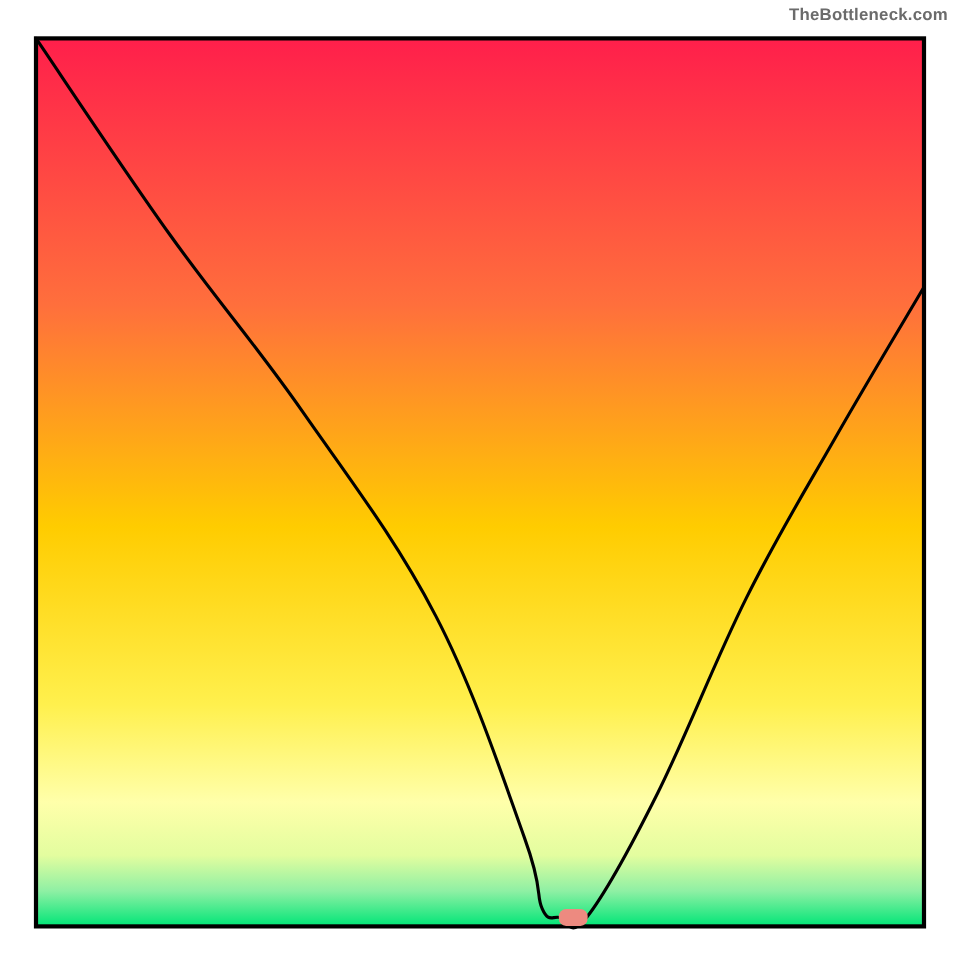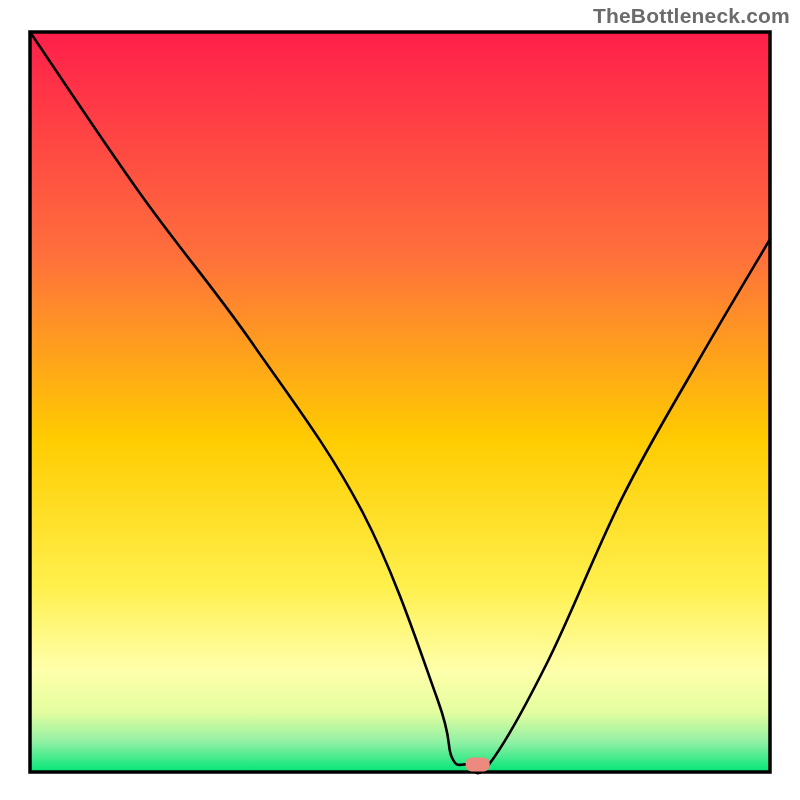--- a/index.html
+++ b/index.html
@@ -15,21 +15,21 @@
   }
   .chart-wrap {
     position: relative;
     width: 800px;
     height: 800px;
   }
   .attribution {
     position: absolute;
     top: 4px;
     right: 10px;
-    font-size: 21px;
+    font-size: 14px;
     font-weight: 600;
     color: #6b6b6b;
     letter-spacing: 0.2px;
   }
   svg.chart {
     display: block;
   }
 </style>
 </head>
 <body>

